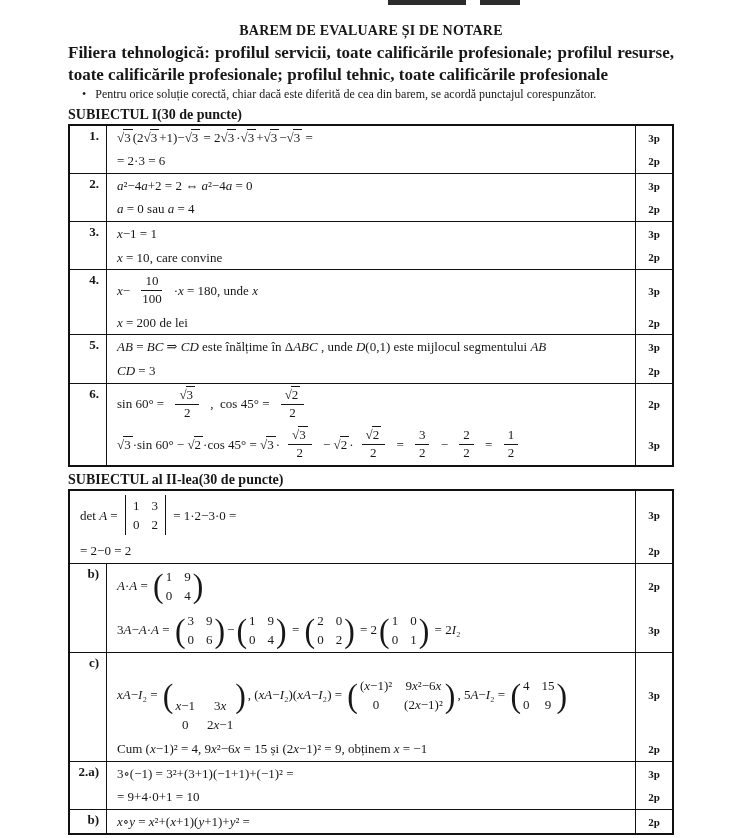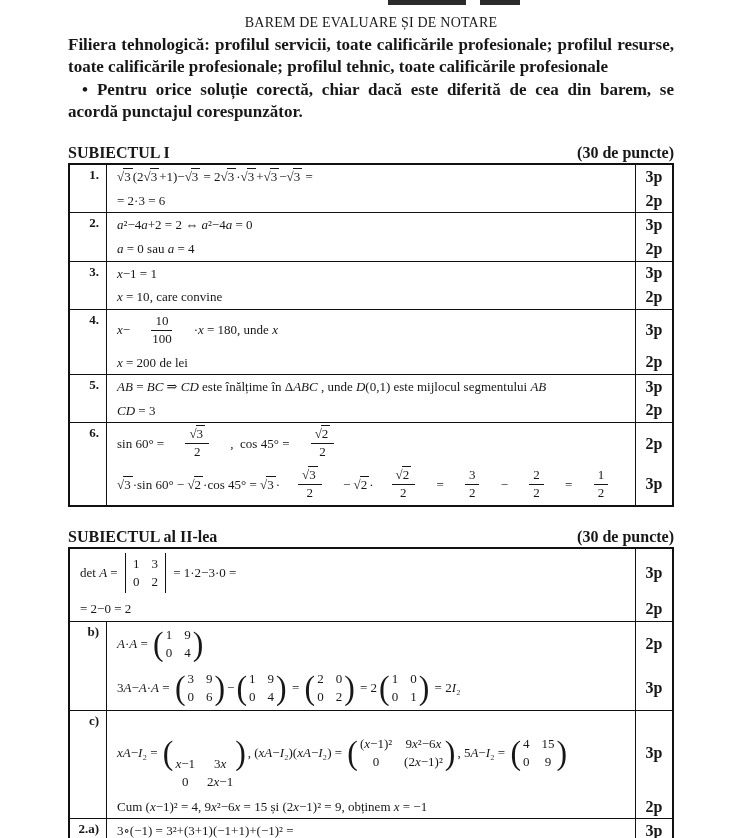--- a/index.html
+++ b/index.html
@@ -3,45 +3,45 @@
 <meta charset="utf-8">
 <style>
   html,body{margin:0;padding:0;background:#fff;}
   body{width:738px;height:838px;overflow:hidden;position:relative;
        font-family:"Liberation Serif","DejaVu Serif",serif;color:#171717;}
   .page{padding:0 64px 0 68px;}
   .artifact{position:absolute;top:0;left:388px;width:160px;height:5px;overflow:hidden;}
   .artifact span{display:inline-block;height:5px;background:#2b2b2b;margin-right:14px;vertical-align:top;}
   .artifact span:nth-child(1){width:78px;}
   .artifact span:nth-child(2){width:40px;}
-  .title{text-align:center;font-weight:normal;font-size:14px;padding-top:15px;letter-spacing:.2px;}
+  .title{text-align:center;font-weight:bold;font-size:14px;padding-top:23px;letter-spacing:.2px;}
   .variant{text-align:right;font-weight:bold;font-size:13.5px;margin-top:3px;}
   .filiera{font-weight:bold;font-size:17px;line-height:1.3;margin:3px 0 1px;text-align:justify;}
-  .bullet{font-weight:bold;font-size:17px;line-height:1.3;margin:0;text-align:justify;text-indent:14px;}
+  .bullet{font-weight:normal;font-size:12px;line-height:1.3;margin:0;text-align:justify;text-indent:14px;}
   .bullet .marker{margin-right:9px;}
-  .sec-head{display:flex;justify-content:space-between;font-weight:bold;font-size:16px;margin:21px 0 1px;}
+  .sec-head{display:flex;font-weight:bold;font-size:14px;margin:4px 0 1px;}
   .score-table{border:2px solid #111;margin-bottom:5px;}
   .row{display:flex;border-bottom:1.6px solid #111;}
   .row:last-child{border-bottom:none;}
   .num{width:37px;flex:0 0 37px;border-right:1.3px solid #111;text-align:right;
        font-weight:bold;font-size:13px;padding:2px 7px 0 0;box-sizing:border-box;}
   .lines{flex:1;display:flex;flex-direction:column;min-width:0;}
   .line{display:flex;align-items:stretch;flex:1;}
   .content{flex:1;border-right:1.3px solid #111;padding:3px 4px 3px 10px;font-size:13px;
            line-height:1.35;display:flex;align-items:center;flex-wrap:wrap;min-width:0;}
   .pts{width:36px;flex:0 0 36px;display:flex;align-items:center;justify-content:center;
-       font-weight:bold;font-size:16px;}
+       font-weight:bold;font-size:11px;}
   
   .it{font-style:italic;}
   .rm,.rm2{font-style:normal;white-space:pre-wrap;}
   .sqrt{white-space:nowrap;}
   .sqrt .sgn{margin-right:-1px;}
   .sqrt .rad{border-top:1.2px solid currentColor;padding:0 2px 0 1px;}
   .frac{display:inline-flex;flex-direction:column;align-items:center;vertical-align:middle;
-        margin:1px 18px;line-height:1.15;text-align:center;}
+        margin:1px 8px;line-height:1.15;text-align:center;}
   .frac .fn{border-bottom:1.2px solid currentColor;padding:0 4px 1px;}
   .frac .fd{padding:1px 4px 0;}
   .mat{display:inline-flex;align-items:center;vertical-align:middle;margin:1px 2px;}
   .paren{font-size:245%;font-weight:normal;line-height:.85;transform:scaleY(1.05);}
   .grid{display:inline-grid;column-gap:12px;row-gap:1px;text-align:center;margin:0 2px;align-items:center;}
   .grid.det{border-left:1.4px solid #111;border-right:1.4px solid #111;padding:2px 7px;}
   .cell{white-space:nowrap;}
 </style>
 </head>
 <body>

